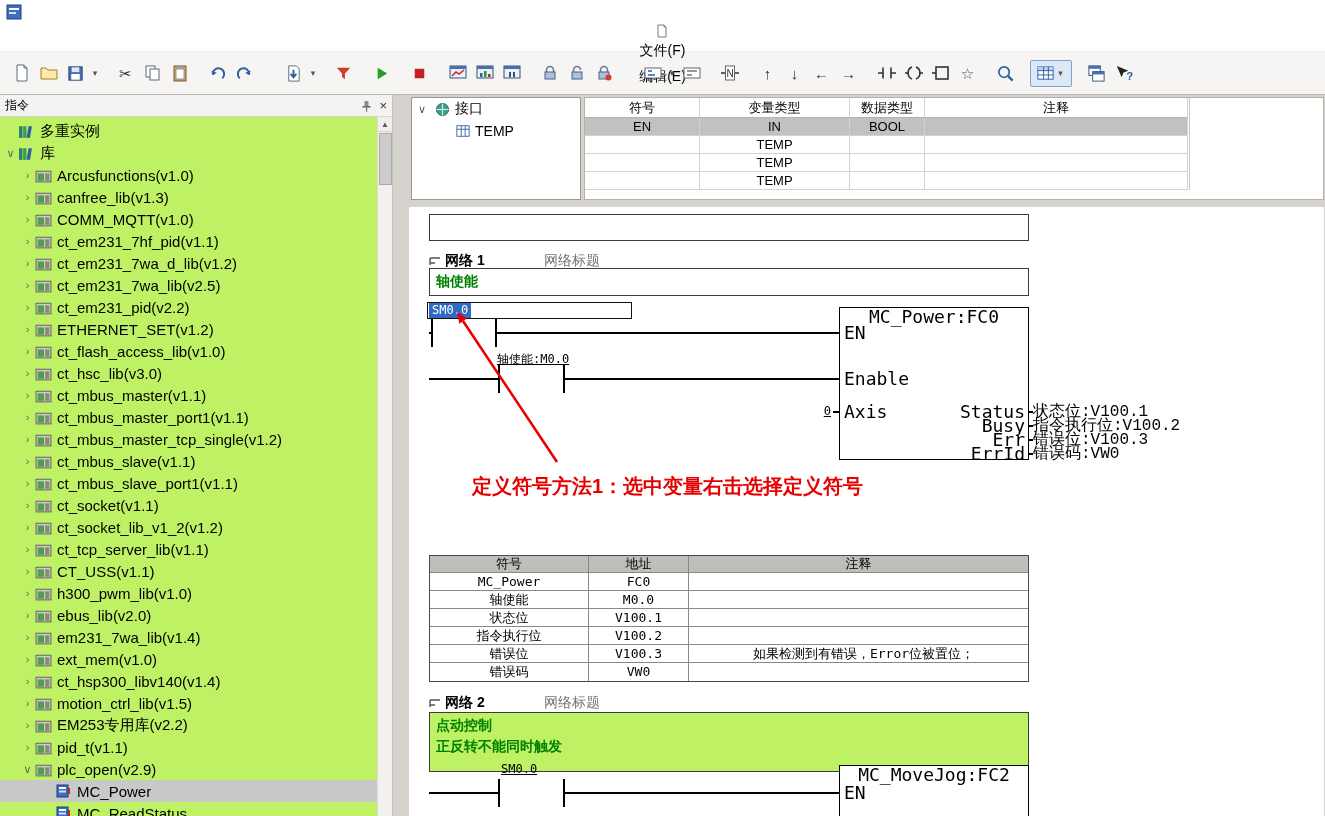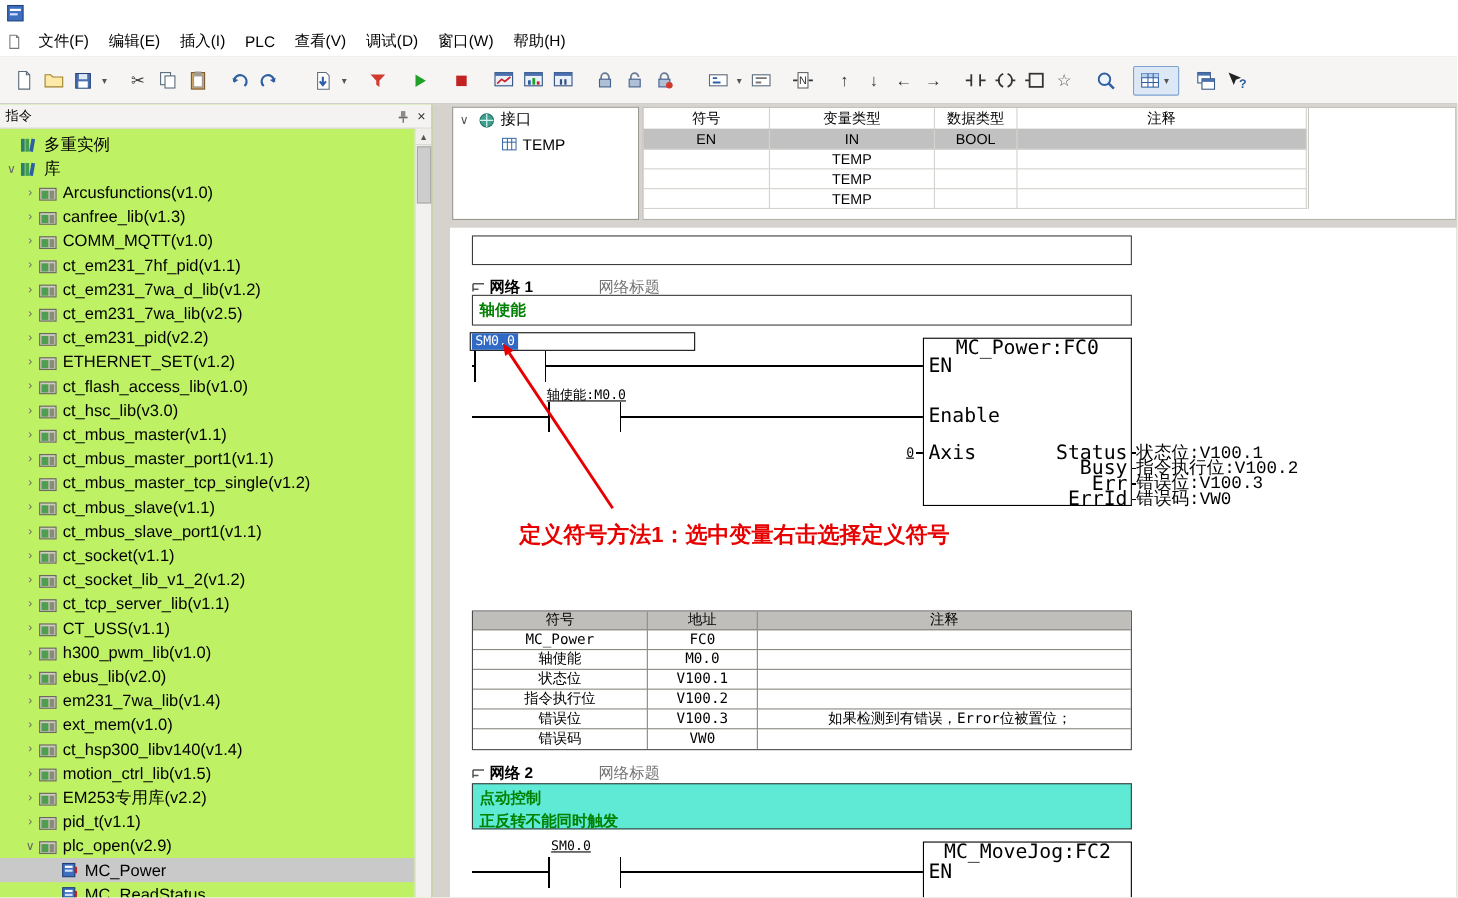--- a/index.html
+++ b/index.html
@@ -3,21 +3,21 @@
 <meta charset="utf-8">
 <style>
   * { box-sizing: border-box; margin:0; padding:0; }
   html,body { width:1325px; height:816px; overflow:hidden; background:#fff;
     font-family:"Liberation Sans","DejaVu Sans",sans-serif; color:#000; }
 
   
   .titlebar { height:24px; display:flex; align-items:center; gap:7px; padding:0 6px;
     background:#fff; font-size:13px; }
   .menubar { height:28px; display:flex; align-items:center; background:#fff;
-    font-size:14px; padding:0 2px; border-bottom:1px solid #f0efed; }
+    font-size:14px; padding:0 2px; border-bottom:1px solid #f0efed;flex-direction:column; }
   .menubar .mi { padding:4px 9px; cursor:default; }
   .menubar .mico { margin:0 6px 0 4px; display:flex; }
 
   .toolbar { height:43px; background:#f6f5f3; border-bottom:1px solid #b9b6b0;
     display:flex; align-items:center; padding:0 8px; }
   .tb { width:27px; height:27px; display:flex; align-items:center; justify-content:center;
     flex:0 0 auto; }
   .tb svg { display:block; }
   .dd { width:12px; font-size:9px; color:#555; text-align:center; flex:0 0 auto; }
   .gap { width:11px; flex:0 0 auto; }
@@ -863,21 +863,21 @@
       </div>
 
       <div class="net-label" style="left:20px; top:487px;">
         <svg width="12" height="12" viewBox="0 0 12 12">
             <path d="M1 3 h10 M1 3 v7 M1 8 h5" stroke="#555" fill="none" stroke-width="1.4"></path>
           </svg>
         <span>网络 2</span>
       </div>
       <div class="net-title" style="left:135px; top:487px;">网络标题</div>
 
-      <div class="lbox" style="left:20px; top:505px; width:600px; height:42px; background:#5eead4;">
+      <div class="lbox" style="left:20px; top:505px; width:600px; height:60px; background:#bef264;">
         <div class="cmt" style="padding:2px 6px; line-height:21px;">
           <div>点动控制</div>
           <div>正反转不能同时触发</div>
         </div>
       </div>
 
       <div class="opd" style="left:92px; top:556px;">SM0.0</div>
       <div class="lbox" style="left:430px; top:558px; width:190px; height:70px; border-width:1.5px; border-color:#000;"></div>
       <div class="pin" style="left:430px; top:561px; width:190px; text-align:center;">MC_MoveJog:FC2</div>
       <div class="pin" style="left:435px; top:579px;">EN</div>

